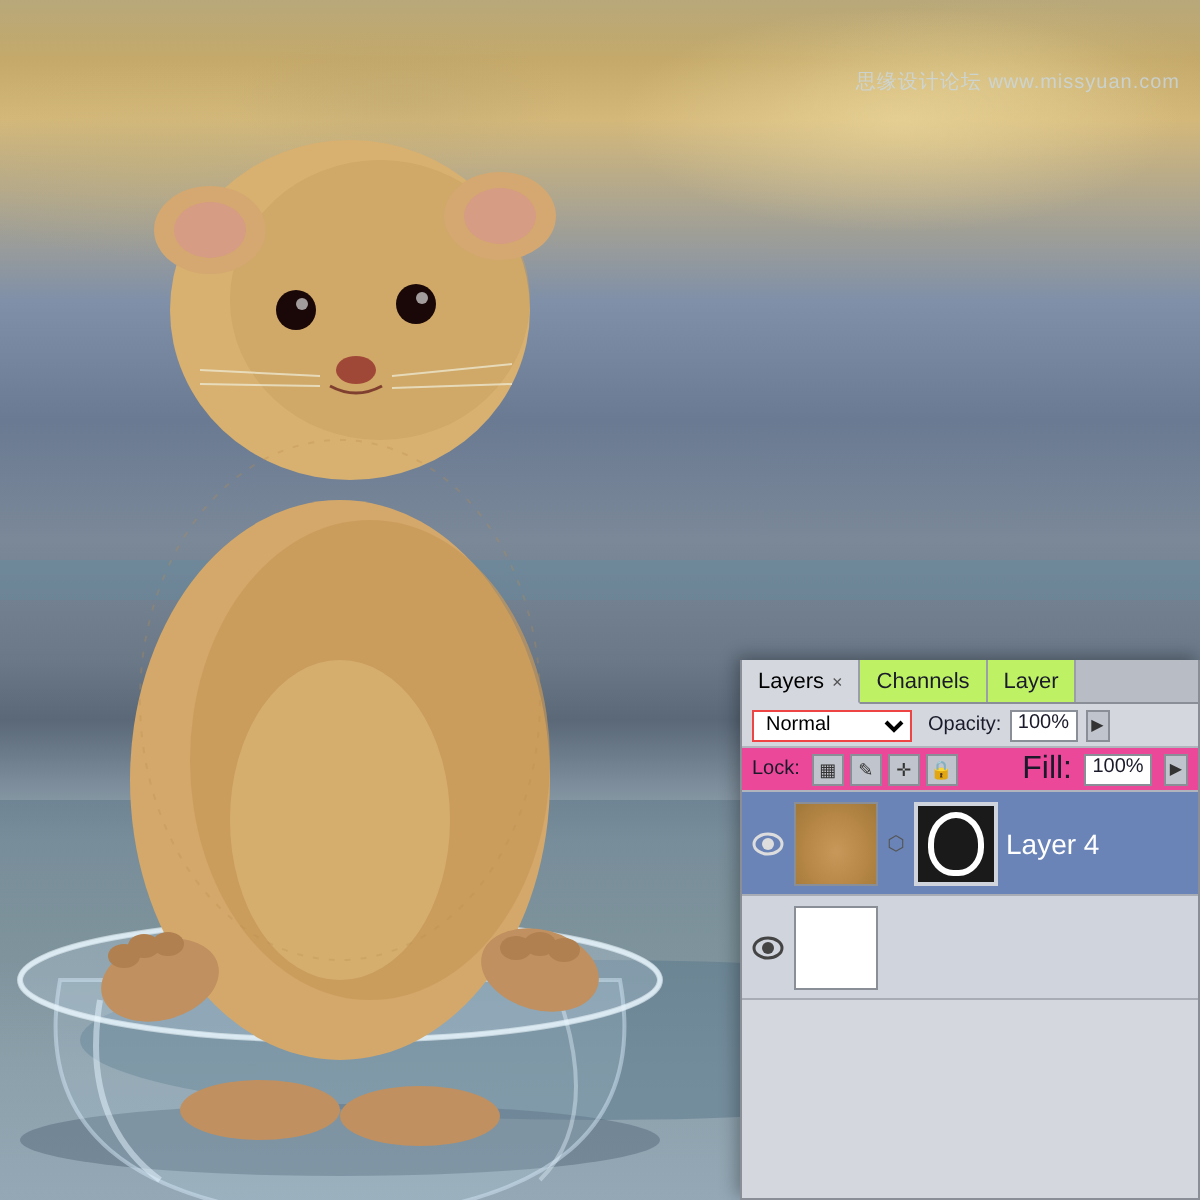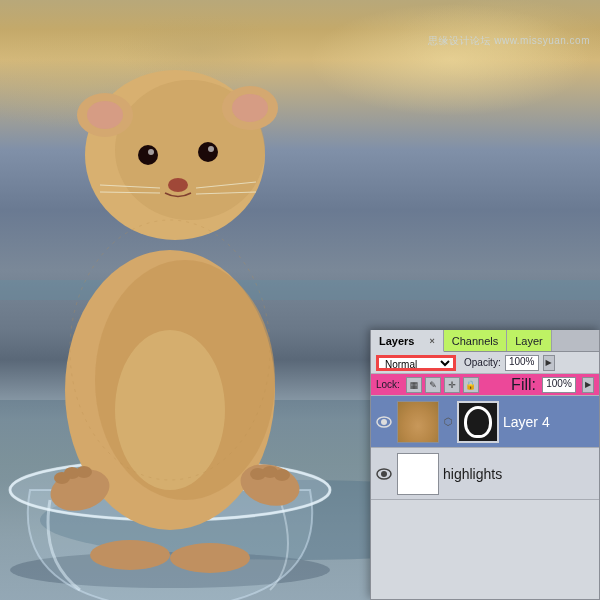--- a/index.html
+++ b/index.html
@@ -107,22 +107,21 @@
       display: flex;
       align-items: center;
       border-right: 1px solid #9a9ea8;
       background: #bef264;
     }
     .panel-tab.active {
       background: #d4d8de;
       border-bottom: 1px solid #d4d8de;
       margin-bottom: -1px;
       color: #000;
-      font-weight: bold;
-      gap: 11px;
+      font-weight: normal;
     }
     .tab-close {
       margin-left: 4px;
       font-size: 9px;
       color: #555;
     }
 
     
     .blend-row {
       display: flex;
@@ -132,21 +131,21 @@
       border-bottom: 1px solid #b0b4bc;
       height: 22px;
       gap: 4px;
     }
 
     .blend-select {
       width: 80px;
       height: 16px;
       font-size: 10px;
       background: white;
-      border: 3px solid #ef4444;
+      border: 1px solid #ef4444;
       padding: 0 2px;
       cursor: pointer;
     }
 
     .opacity-label {
       font-size: 10px;
       color: #1a1a2a;
       margin-left: 4px;
     }
 
@@ -476,18 +475,17 @@
     <div class="layer-row">
       <div class="eye-icon">
         <svg width="16" height="12" viewBox="0 0 16 12">
           <ellipse cx="8" cy="6" rx="7" ry="5" fill="none" stroke="#444" stroke-width="1.5"></ellipse>
           <circle cx="8" cy="6" r="3" fill="#444"></circle>
         </svg>
       </div>
       <div class="layer-thumb">
         <div class="layer-thumb-inner thumb-empty"></div>
       </div>
-      <span class="layer-name">highlights</span>
     </div>
 
 
   </div>
 </div>
 
 </body></html>

